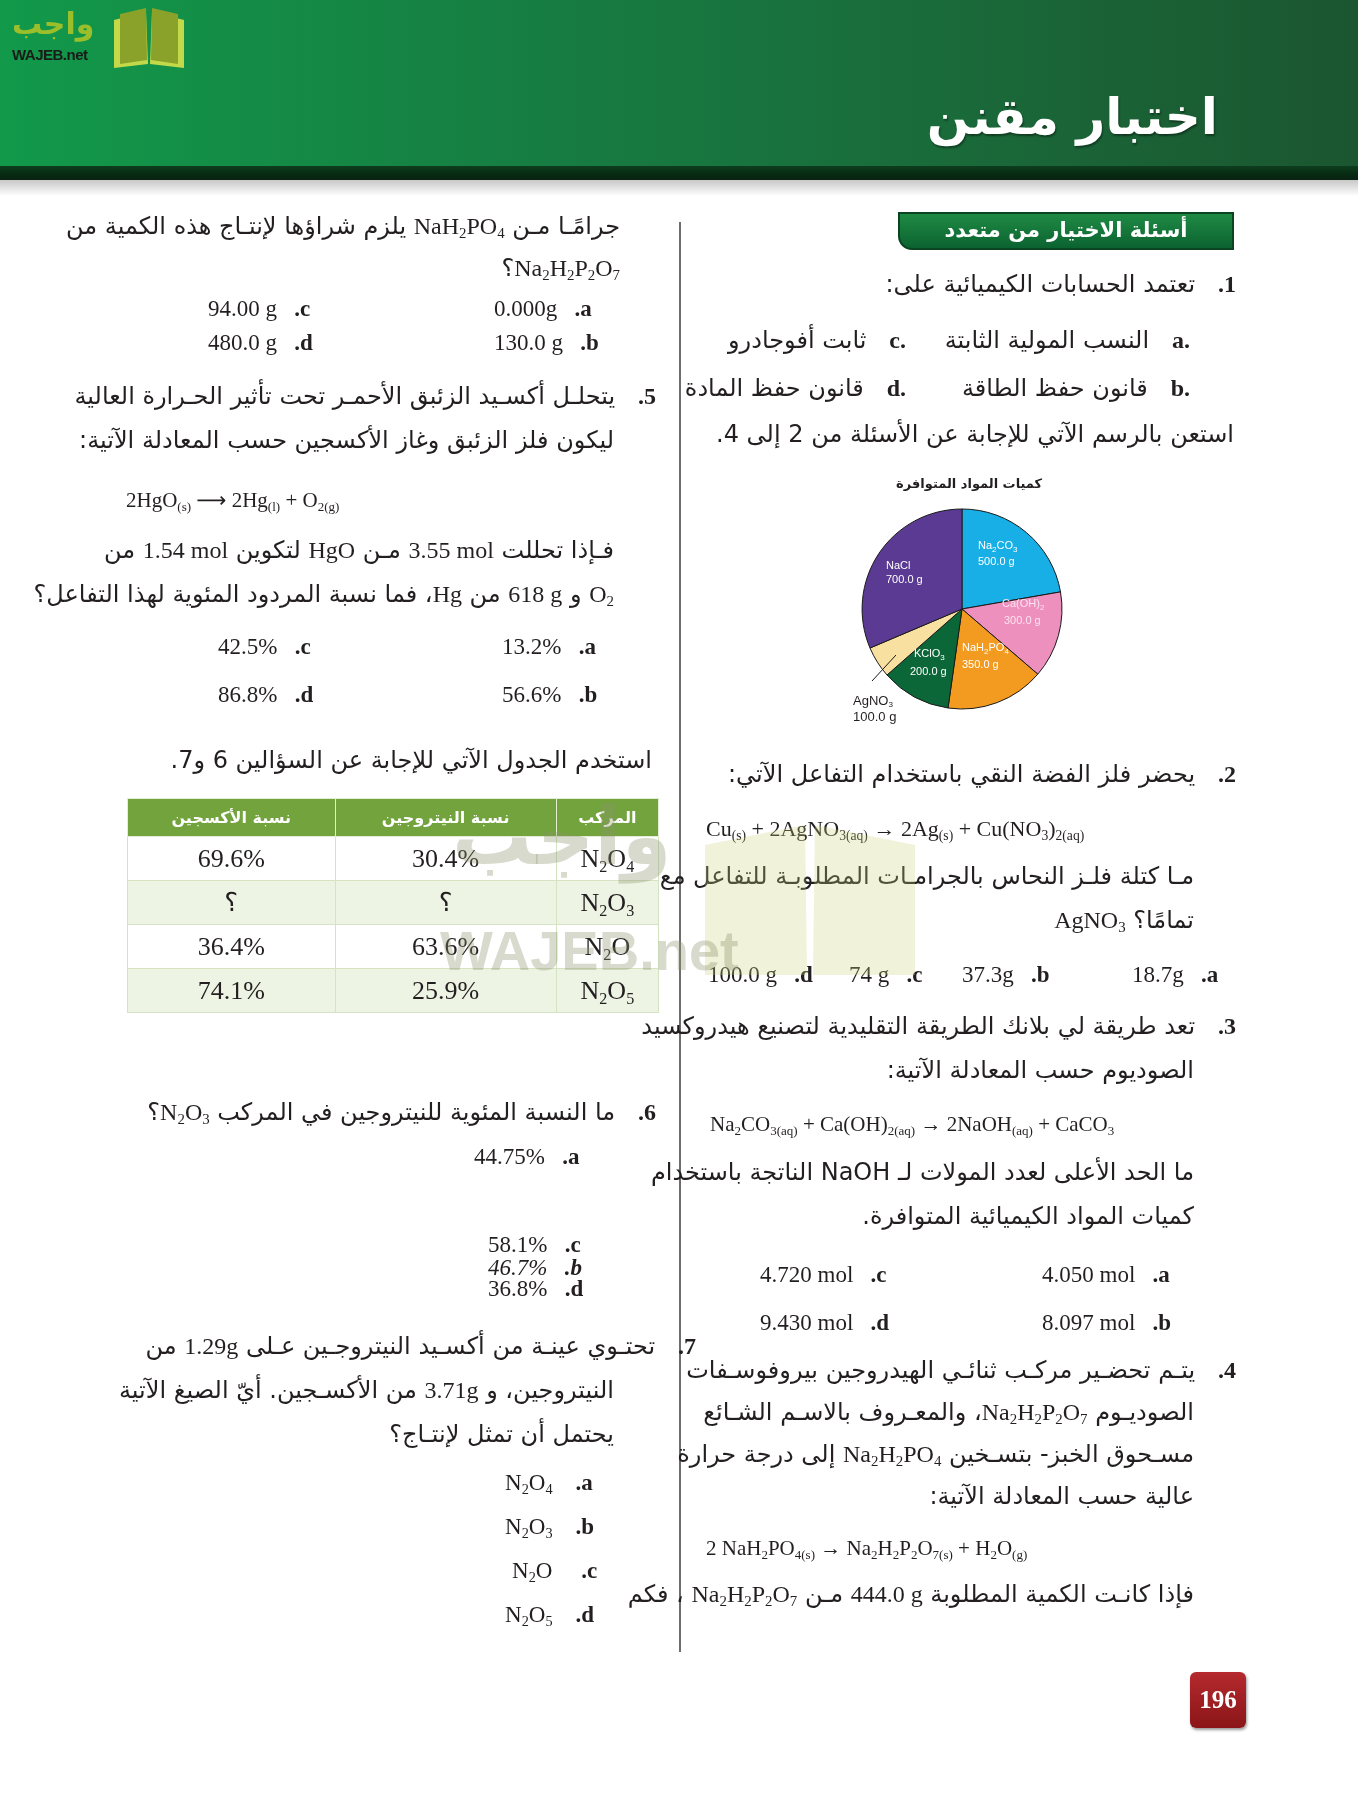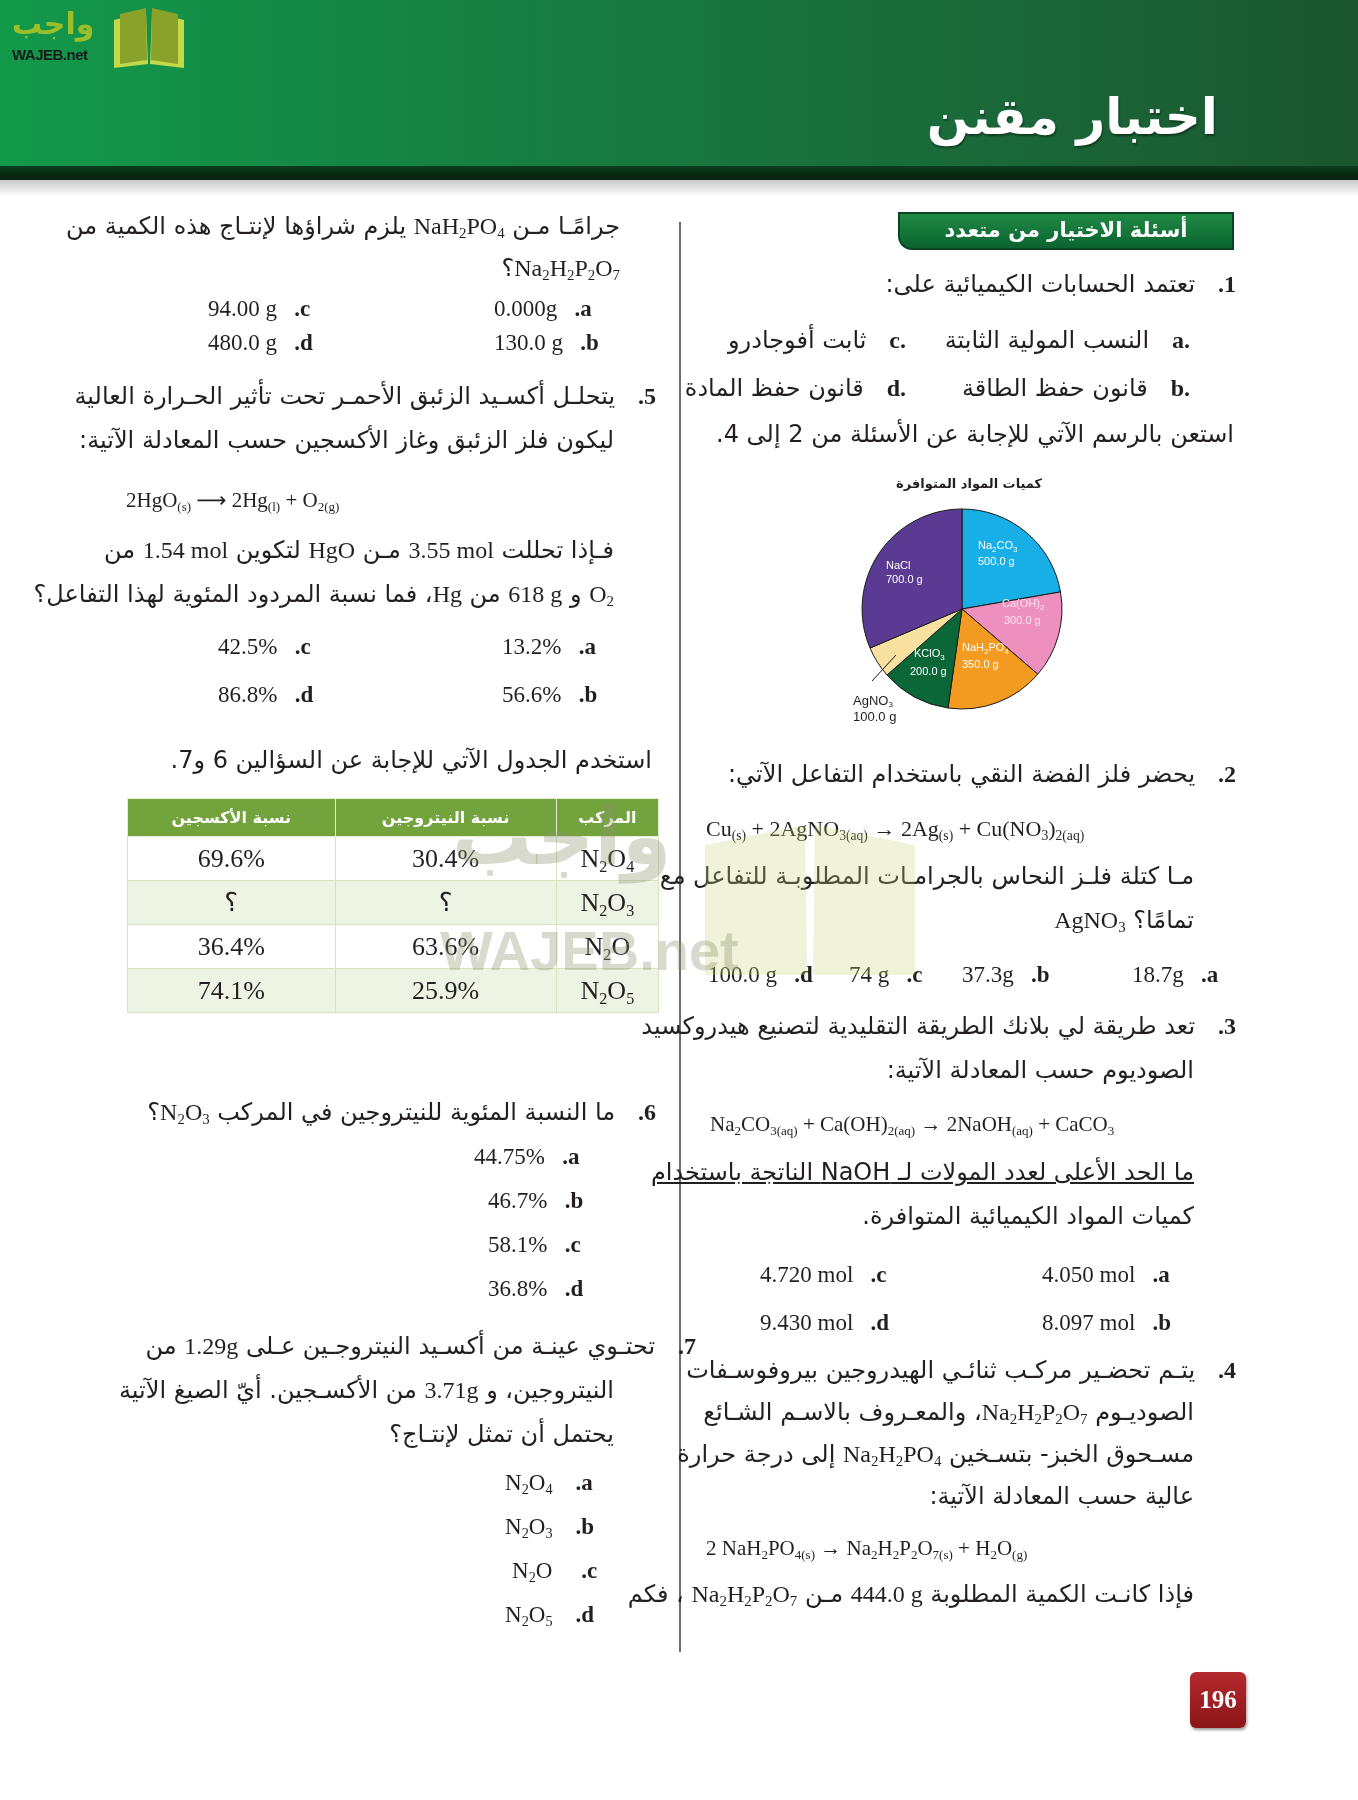--- a/index.html
+++ b/index.html
@@ -129,21 +129,21 @@
 <div class="opt" style="left:1132px; top:962px;"><span>18.7g</span>&nbsp;&nbsp;&nbsp;<b>.a</b></div>
 <div class="opt" style="left:962px; top:962px;"><span>37.3g</span>&nbsp;&nbsp;&nbsp;<b>.b</b></div>
 <div class="opt" style="left:849px; top:962px;"><span>74 g</span>&nbsp;&nbsp;&nbsp;<b>.c</b></div>
 <div class="opt" style="left:708px; top:962px;"><span>100.0 g</span>&nbsp;&nbsp;&nbsp;<b>.d</b></div>
 
 <div class="t ar" style="right:122px; top:1012px;">
   <span class="num">3.</span>&nbsp;&nbsp;&nbsp;<span>تعد طريقة لي بلانك الطريقة التقليدية لتصنيع هيدروكسيد</span>
 </div>
 <div class="t ar" style="right:164px; top:1056px;">الصوديوم حسب المعادلة الآتية:</div>
 <div class="t lat" style="left:710px; top:1112px; font-size:21px;">Na<sub>2</sub>CO<sub>3(aq)</sub> + Ca(OH)<sub>2(aq)</sub> → 2NaOH<sub>(aq)</sub> + CaCO<sub>3</sub></div>
-<div class="t ar" style="right:164px; top:1158px;text-decoration:underline;">ما الحد الأعلى لعدد المولات لـ NaOH الناتجة باستخدام</div>
+<div class="t ar" style="right:164px; top:1158px;">ما الحد الأعلى لعدد المولات لـ NaOH الناتجة باستخدام</div>
 <div class="t ar" style="right:164px; top:1202px;">كميات المواد الكيميائية المتوافرة.</div>
 <div class="opt" style="left:1042px; top:1262px;"><span>4.050 mol</span>&nbsp;&nbsp;&nbsp;<b>.a</b></div>
 <div class="opt" style="left:760px; top:1262px;"><span>4.720 mol</span>&nbsp;&nbsp;&nbsp;<b>.c</b></div>
 <div class="opt" style="left:1042px; top:1310px;"><span>8.097 mol</span>&nbsp;&nbsp;&nbsp;<b>.b</b></div>
 <div class="opt" style="left:760px; top:1310px;"><span>9.430 mol</span>&nbsp;&nbsp;&nbsp;<b>.d</b></div>
 
 <div class="t ar" style="right:122px; top:1356px;">
   <span class="num">4.</span>&nbsp;&nbsp;&nbsp;<span>يتـم تحضـير مركـب ثنائـي الهيدروجين بيروفوسـفات</span>
 </div>
 <div class="t ar" style="right:164px; top:1398px;">الصوديـوم <span class="lat">Na<sub>2</sub>H<sub>2</sub>P<sub>2</sub>O<sub>7</sub></span>، والمعـروف بالاسـم الشـائع</div>
@@ -200,21 +200,21 @@
     <td>25.9%</td>
     <td>74.1%</td>
   </tr>
 </tbody>
   </table>
 
 <div class="t ar" style="right:702px; top:1098px;">
   <span class="num">6.</span>&nbsp;&nbsp;&nbsp;ما النسبة المئوية للنيتروجين في المركب <span class="lat">N<sub>2</sub>O<sub>3</sub></span>؟
 </div>
 <div class="opt" style="left:474px; top:1144px;"><span>44.75%</span>&nbsp;&nbsp;&nbsp;<b>.a</b></div>
-<div class="opt" style="left:488px; top:1188px;"><span>46.7%</span>&nbsp;&nbsp;&nbsp;<b>.b</b></div>
+<div class="opt" style="left:488px; top:1255px;font-style:italic;"><span>46.7%</span>&nbsp;&nbsp;&nbsp;<b>.b</b></div>
 <div class="opt" style="left:488px; top:1232px;"><span>58.1%</span>&nbsp;&nbsp;&nbsp;<b>.c</b></div>
 <div class="opt" style="left:488px; top:1276px;"><span>36.8%</span>&nbsp;&nbsp;&nbsp;<b>.d</b></div>
 
 <div class="t ar" style="right:662px; top:1332px;">
   <span class="num">7.</span>&nbsp;&nbsp;&nbsp;تحتـوي عينـة من أكسـيد النيتروجـين عـلى <span class="lat">1.29g</span> من
 </div>
 <div class="t ar" style="right:744px; top:1376px;">النيتروجين، و <span class="lat">3.71g</span> من الأكسـجين. أيّ الصيغ الآتية</div>
 <div class="t ar" style="right:744px; top:1420px;">يحتمل أن تمثل لإنتـاج؟</div>
 <div class="opt" style="left:505px; top:1470px;">N<sub>2</sub>O<sub>4</sub>&nbsp;&nbsp;&nbsp;&nbsp;<b>.a</b></div>
 <div class="opt" style="left:505px; top:1514px;">N<sub>2</sub>O<sub>3</sub>&nbsp;&nbsp;&nbsp;&nbsp;<b>.b</b></div>

